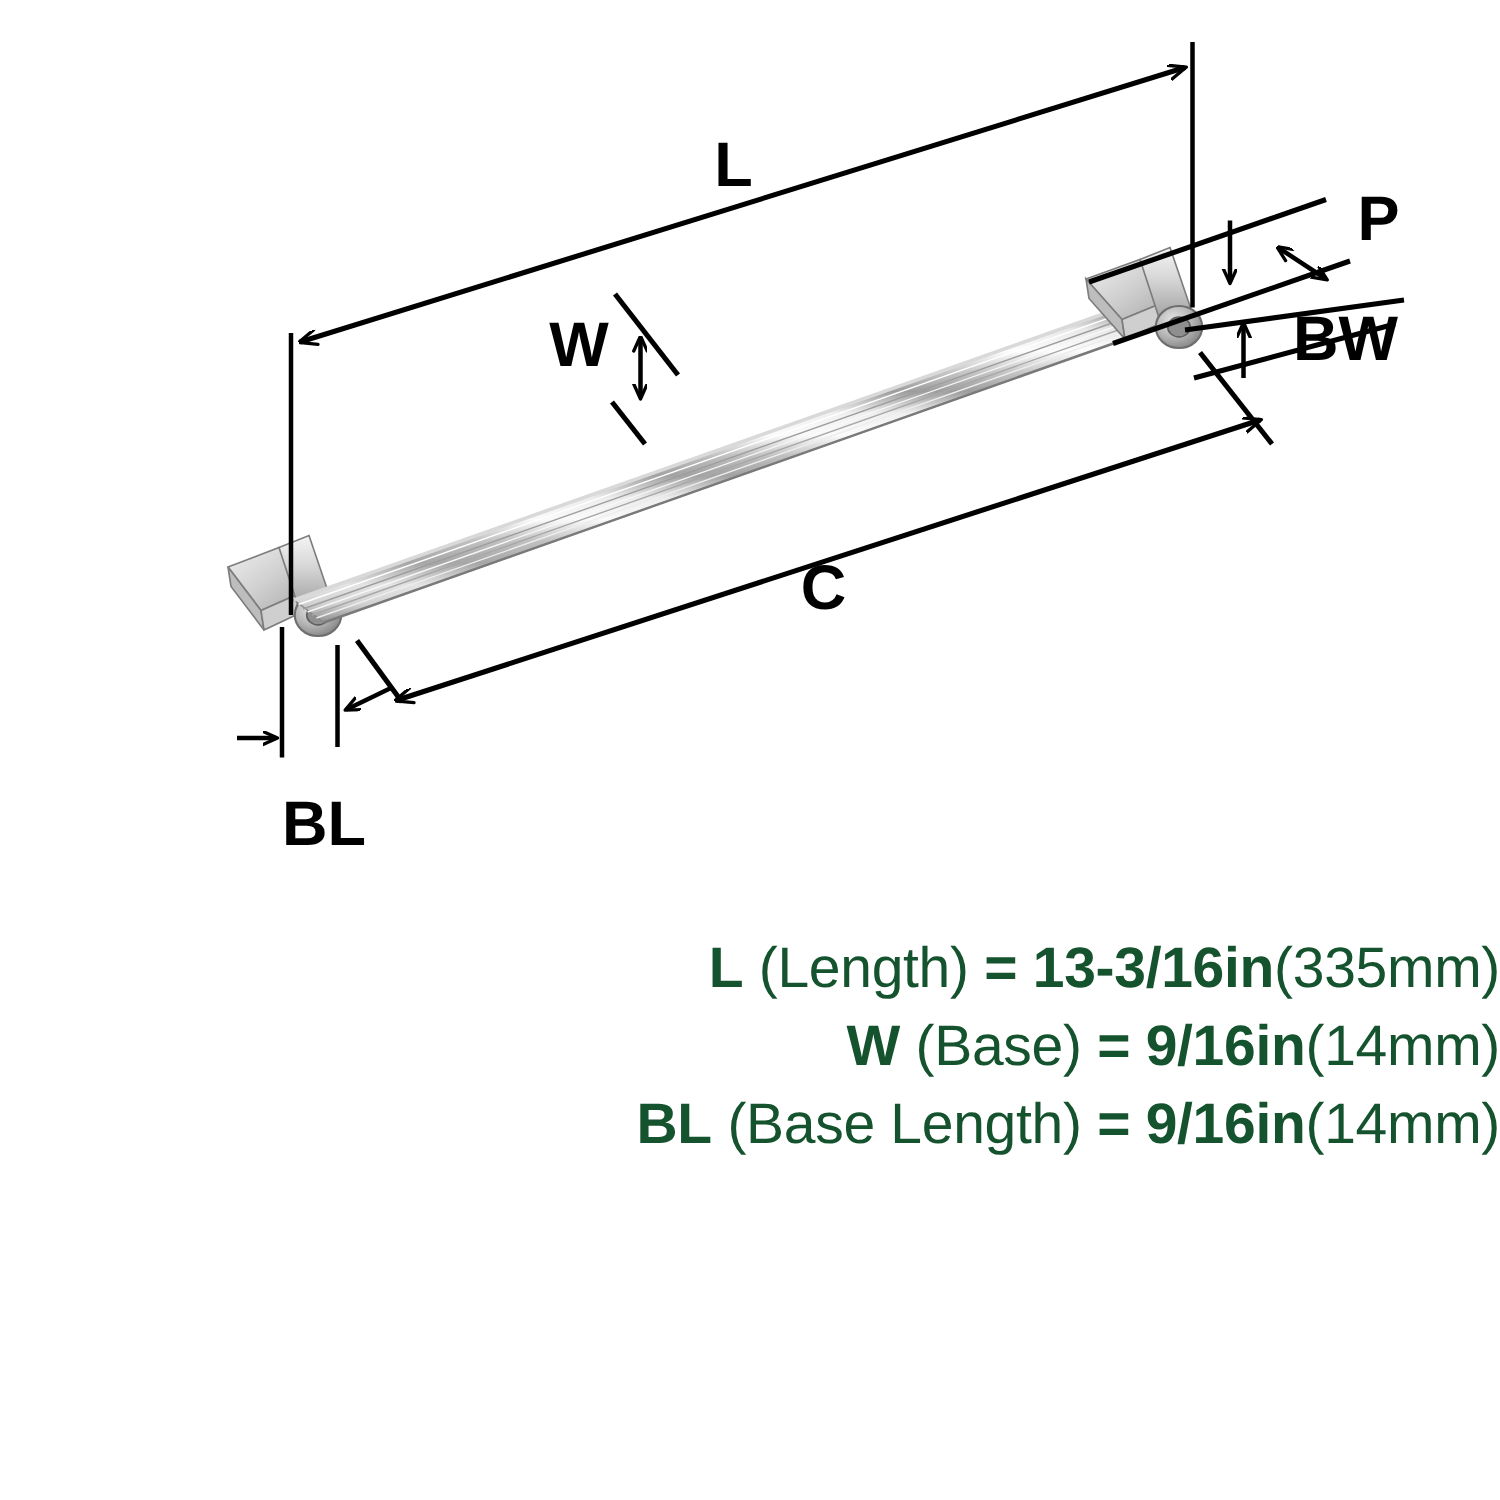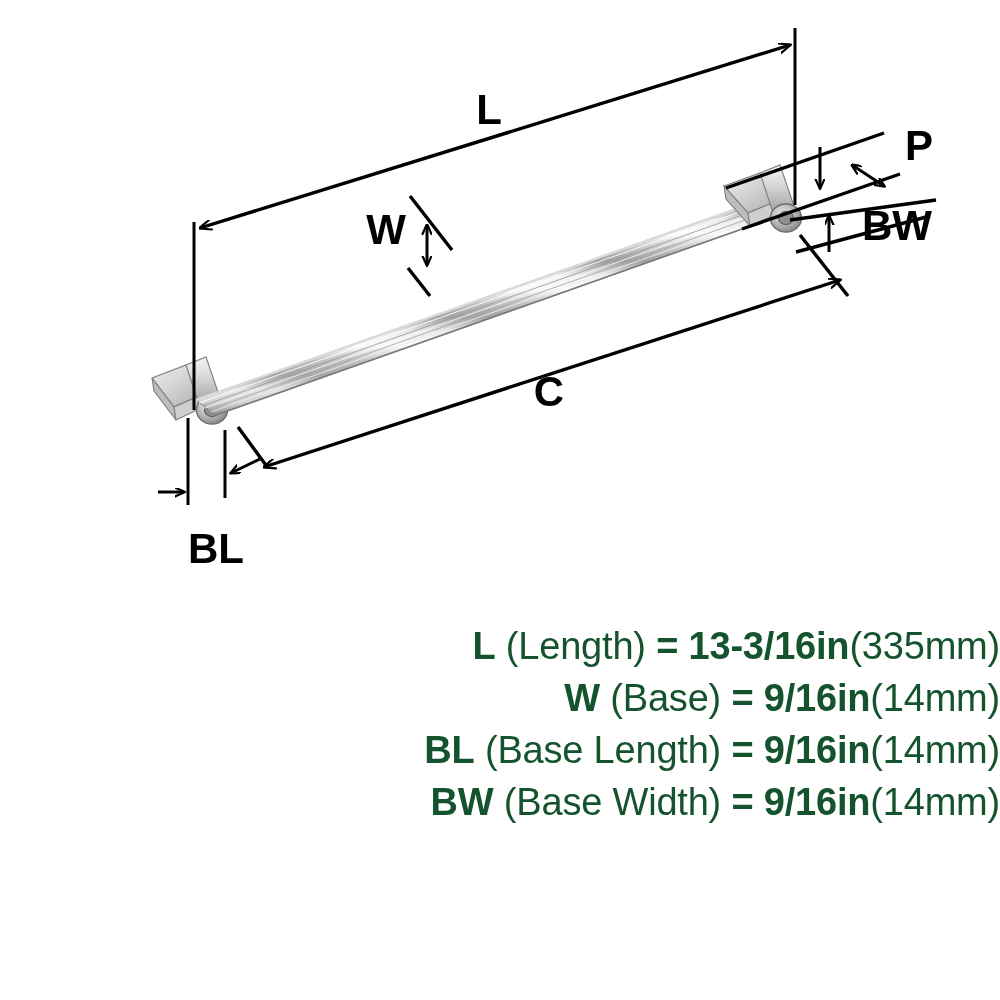--- a/index.html
+++ b/index.html
@@ -245,22 +245,16 @@
 
 
 
     <div class="spec-line">
       <span class="spec-abbr">BL</span>
       <span class="spec-name">(Base Length)</span>
       <span class="spec-eq">=</span>
       <span class="spec-imperial">9/16in</span><span class="spec-metric">(14mm)</span>
     </div>
 
-    <div class="spec-line">
-      <span class="spec-abbr">BW</span>
-      <span class="spec-name">(Base Width)</span>
-      <span class="spec-eq">=</span>
-      <span class="spec-imperial">9/16in</span><span class="spec-metric">(14mm)</span>
-    </div>
 
   </div>
 
 </div>
 
 </body></html>

